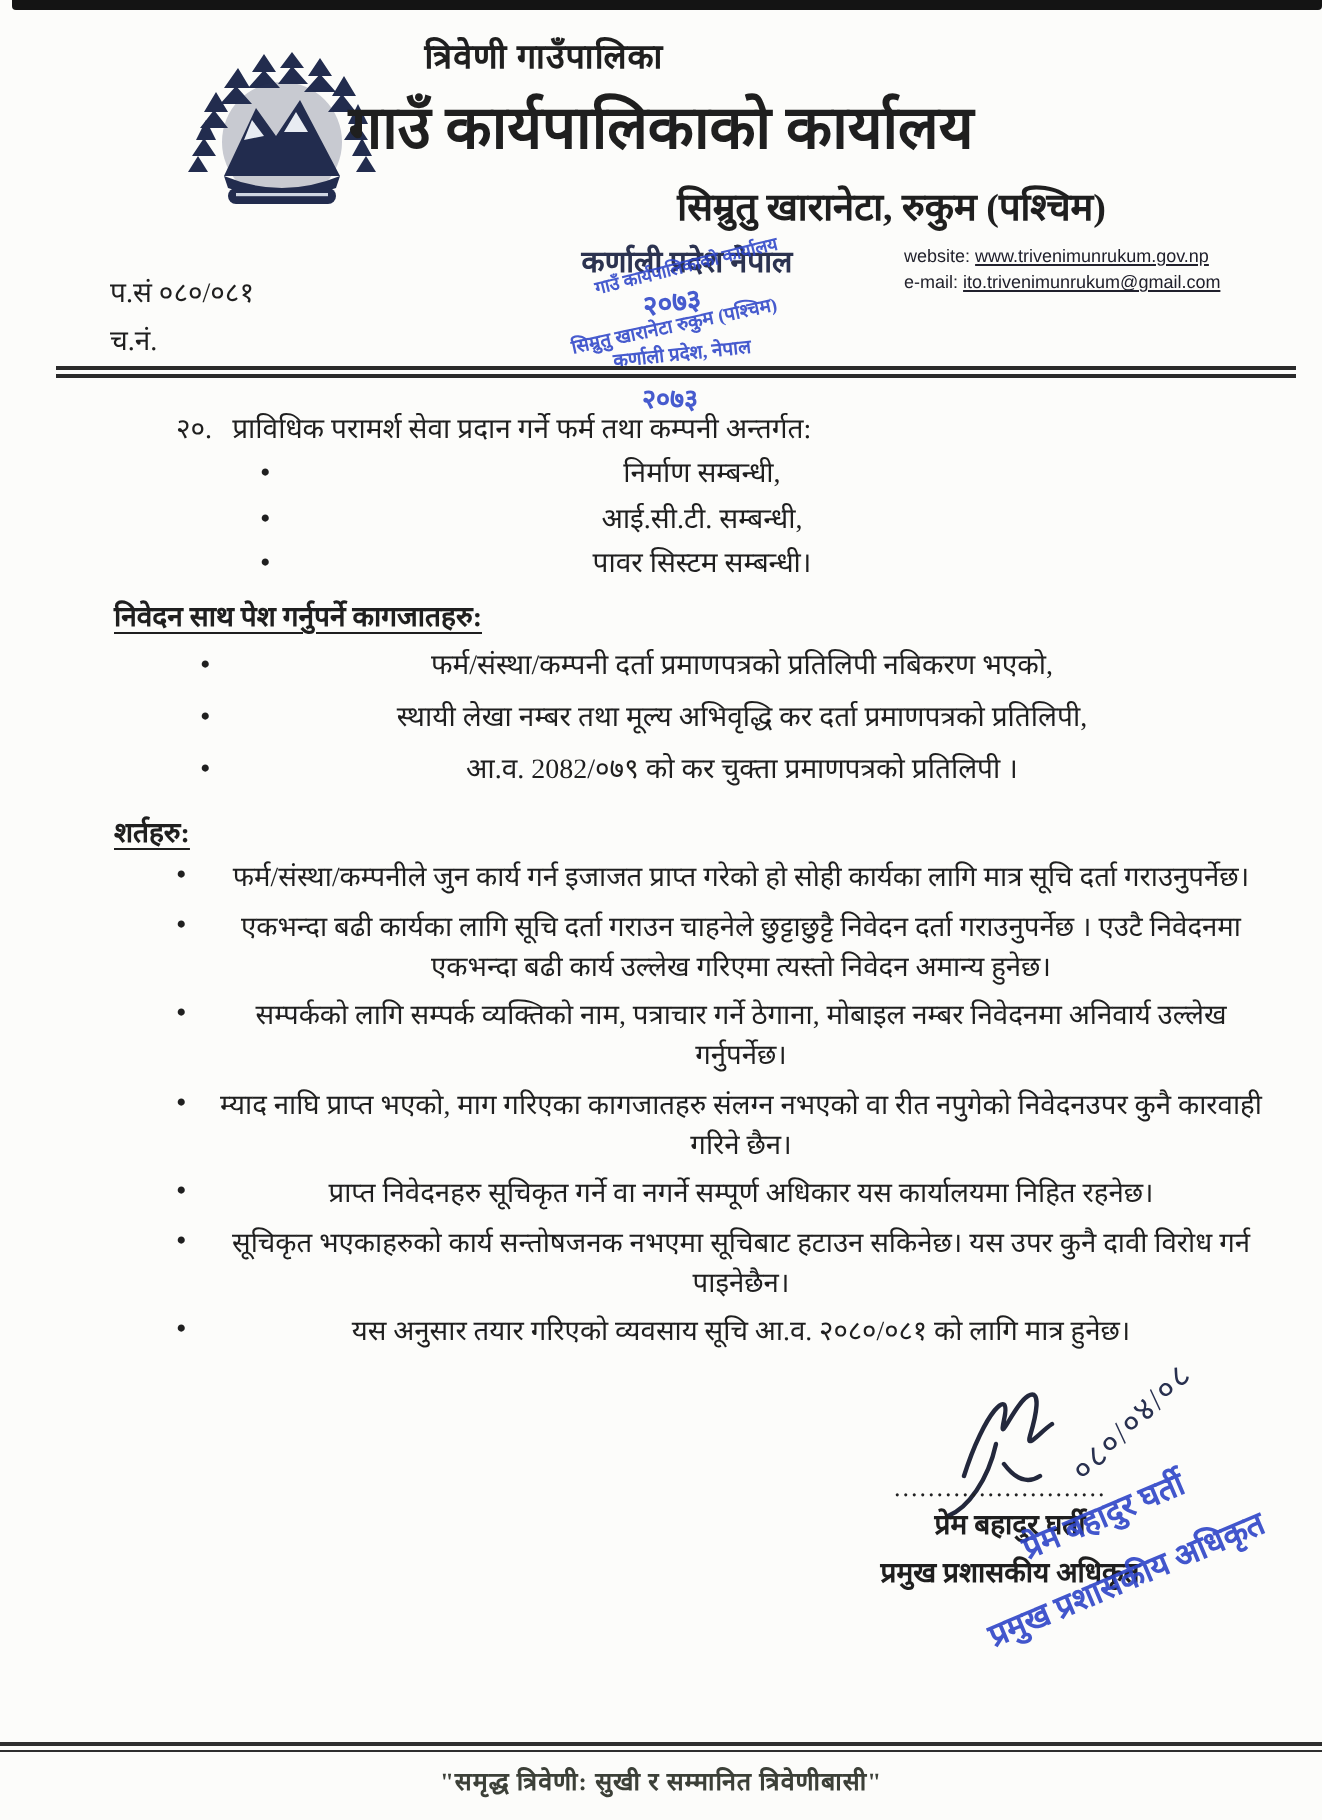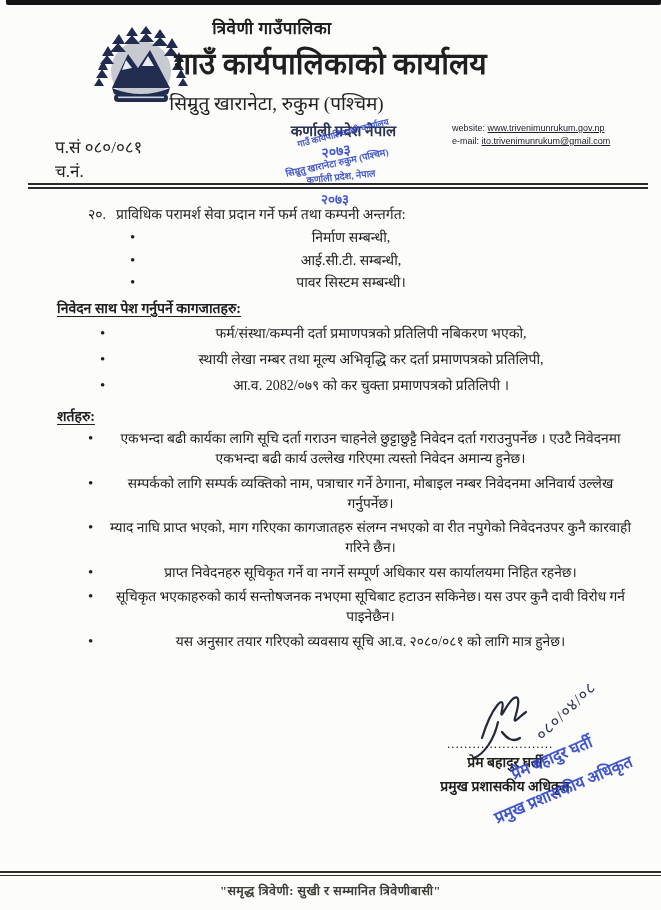--- a/index.html
+++ b/index.html
@@ -13,30 +13,30 @@
     overflow:hidden;
   }
   .abs { position:absolute; }
 
   
   .top-strip { left:6px; top:0; width:655px; height:5px; background:#141414; border-radius:0 0 2px 2px; }
 
   
   .h-muni   { left:0; top:16px; width:544px; text-align:center; font-size:17px; font-weight:bold; letter-spacing:.5px; }
   .h-office { left:0; top:42px; width:661px; text-align:center; font-size:30px; font-weight:bold; }
-  .h-addr   { left:0; top:90px; width:553px; text-align:center; font-size:19px; font-weight:normal; }
+  .h-addr   { left:0; top:90px; width:553px; text-align:right; font-size:19px; font-weight:bold; }
   .h-prov   { left:0; top:120px; width:661px; text-align:center; font-size:15px; font-weight:bold; color:#2c3350;margin-left:13px; }
 
   .emblem { left:88px; top:26px; width:106px; height:92px; }
 
   .contacts { left:452px; top:122px; width:200px; font-family:"Liberation Sans","DejaVu Sans",sans-serif; font-size:9px; line-height:13px; color:#23232d; }
   .contacts .row { white-space:nowrap; }
   .contacts a-like, .contacts .lnk { text-decoration:underline; color:#20202c; cursor:pointer; }
 
-  .refs { left:55px; top:136px; font-size:17px; line-height:24px; }
+  .refs { left:55px; top:136px; font-size:14px; line-height:24px; }
 
   .divider {
     left:28px; top:183px; width:620px; height:6px;
     border-top:2.4px solid #2a2a2a; border-bottom:2px solid #2a2a2a;
   }
 
   
   .stamp { color:#2e45c8; opacity:.88; }
   .stamp-l1 { left:268px; top:126px; width:150px; font-size:9px; font-weight:bold; transform:rotate(-14deg); text-align:center; }
   .stamp-yc { left:296px; top:141px; width:80px; font-size:14px; font-weight:bold; transform:rotate(-8deg); text-align:center; }
@@ -141,20 +141,21 @@
 
 <div class="abs sec-head docs-head">निवेदन साथ पेश गर्नुपर्ने कागजातहरु:</div>
 <div class="abs docs-list">
   <div class="bullet">फर्म/संस्था/कम्पनी दर्ता प्रमाणपत्रको प्रतिलिपी नबिकरण भएको,</div>
   <div class="bullet">स्थायी लेखा नम्बर तथा मूल्य अभिवृद्धि कर दर्ता प्रमाणपत्रको प्रतिलिपी,</div>
   <div class="bullet">आ.व. 2082/०७९ को कर चुक्ता प्रमाणपत्रको प्रतिलिपी ।</div>
 </div>
 
 <div class="abs sec-head terms-head">शर्तहरु:</div>
 <div class="abs terms-list">
+  <div class="bullet">फर्म/संस्था/कम्पनीले जुन कार्य गर्न इजाजत प्राप्त गरेको हो सोही कार्यका लागि मात्र सूचि दर्ता गराउनुपर्नेछ।</div>
   <div class="bullet">एकभन्दा बढी कार्यका लागि सूचि दर्ता गराउन चाहनेले छुट्टाछुट्टै निवेदन दर्ता गराउनुपर्नेछ । एउटै निवेदनमा एकभन्दा बढी कार्य उल्लेख गरिएमा त्यस्तो निवेदन अमान्य हुनेछ।</div>
   <div class="bullet">सम्पर्कको लागि सम्पर्क व्यक्तिको नाम, पत्राचार गर्ने ठेगाना, मोबाइल नम्बर निवेदनमा अनिवार्य उल्लेख गर्नुपर्नेछ।</div>
   <div class="bullet">म्याद नाघि प्राप्त भएको, माग गरिएका कागजातहरु संलग्न नभएको वा रीत नपुगेको निवेदनउपर कुनै कारवाही गरिने छैन।</div>
   <div class="bullet">प्राप्त निवेदनहरु सूचिकृत गर्ने वा नगर्ने सम्पूर्ण अधिकार यस कार्यालयमा निहित रहनेछ।</div>
   <div class="bullet">सूचिकृत भएकाहरुको कार्य सन्तोषजनक नभएमा सूचिबाट हटाउन सकिनेछ।  यस उपर कुनै दावी विरोध गर्न पाइनेछैन।</div>
   <div class="bullet">यस अनुसार तयार गरिएको व्यवसाय सूचि आ.व. २०८०/०८१ को लागि मात्र हुनेछ।</div>
 </div>
 
 <svg class="abs sig-svg" viewBox="0 0 110 72">
   <g fill="none" stroke="#23283c" stroke-width="2.2" stroke-linecap="round">

